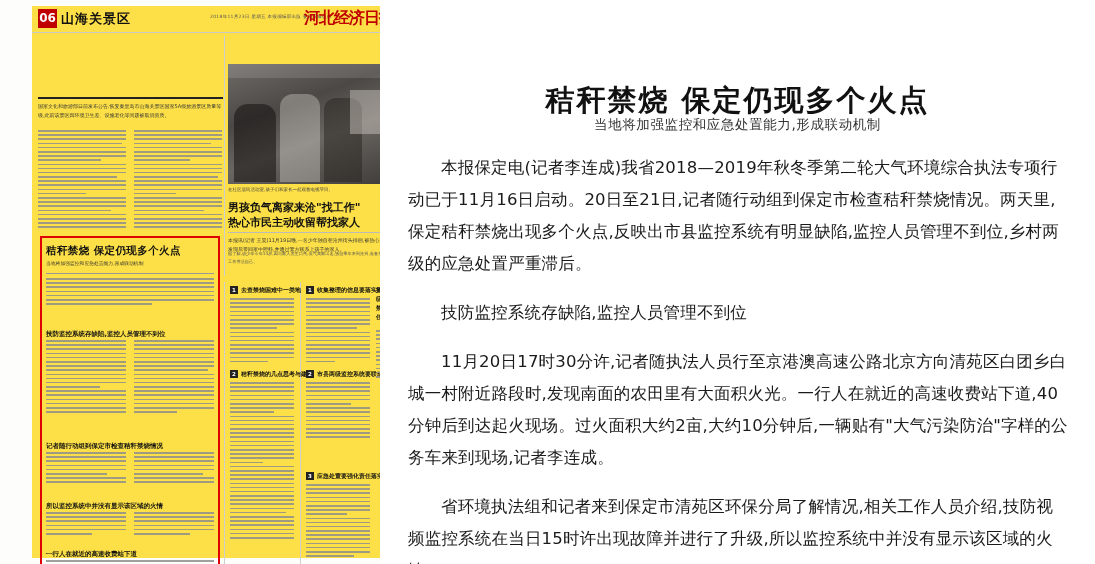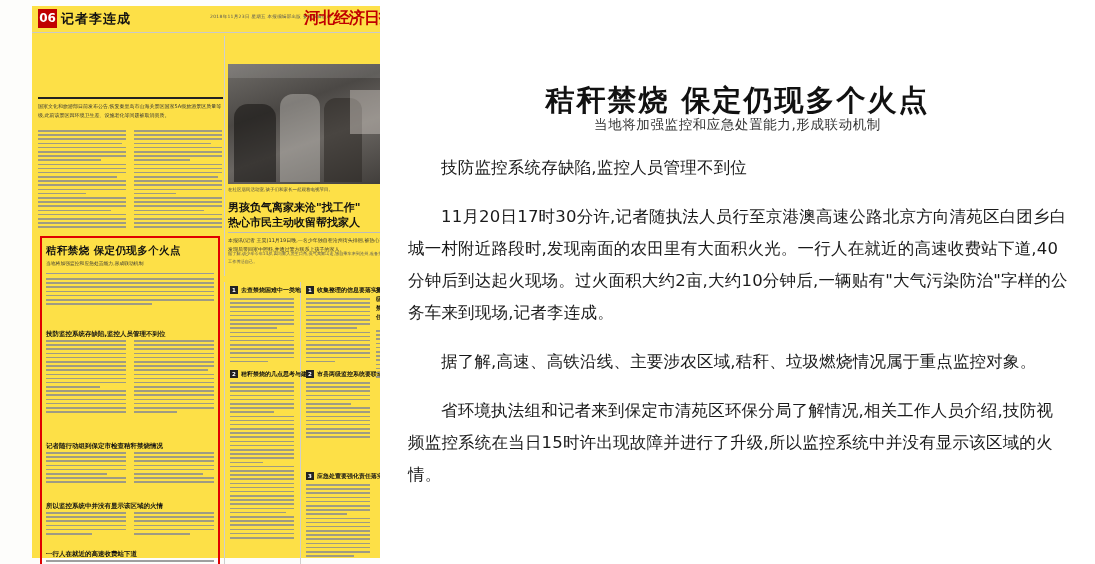--- a/index.html
+++ b/index.html
@@ -233,21 +233,21 @@
 </head>
 <body>
 
 <div id="page">
 
   <div id="paper">
     <div id="paper-inner">
 
       <div class="masthead">
         <div class="mast-badge">06</div>
-        <div class="mast-name">记者李连成</div>
+        <div class="mast-name">山海关景区</div>
         <div class="mast-date">2018年11月23日 星期五 本报编辑部出版 要闻编辑值班</div>
         <div class="mast-logo">河北经济日报</div>
       </div>
 
       <div class="cols">
 
         <div class="hl-rule"></div>
         <div class="kicker">国家文化和旅游部日前发布公告,恢复秦皇岛市山海关景区国家5A级旅游景区质量等级,此前该景区因环境卫生差、设施老化等问题被取消资质。</div>
 
         <div class="tblock" style="left:6px; top:96px; width:88px;">
@@ -575,21 +575,21 @@
     </div>
   </div>
 
   <div id="web">
 
 
     <h1 id="art-title">秸秆禁烧 保定仍现多个火点</h1>
     <div id="art-sub">当地将加强监控和应急处置能力,形成联动机制</div>
 
     <div id="art-body">
+      <p>本报保定电(记者李连成)我省2018—2019年秋冬季第二轮大气环境综合执法专项行动已于11月16日启动。20日至21日,记者随行动组到保定市检查秸秆禁烧情况。两天里,保定秸秆禁烧出现多个火点,反映出市县监控系统有明显缺陷,监控人员管理不到位,乡村两级的应急处置严重滞后。</p>
       <p>技防监控系统存缺陷,监控人员管理不到位</p>
       <p>11月20日17时30分许,记者随执法人员行至京港澳高速公路北京方向清苑区白团乡白城一村附近路段时,发现南面的农田里有大面积火光。一行人在就近的高速收费站下道,40分钟后到达起火现场。过火面积大约2亩,大约10分钟后,一辆贴有"大气污染防治"字样的公务车来到现场,记者李连成。</p>
-      <p>据了解,高速、高铁沿线、主要涉农区域,秸秆、垃圾燃烧情况属于重点监控对象。</p>
       <p>省环境执法组和记者来到保定市清苑区环保分局了解情况,相关工作人员介绍,技防视频监控系统在当日15时许出现故障并进行了升级,所以监控系统中并没有显示该区域的火情。</p>
 
     </div>
   </div>
 
 </div>
 
 </body></html>

